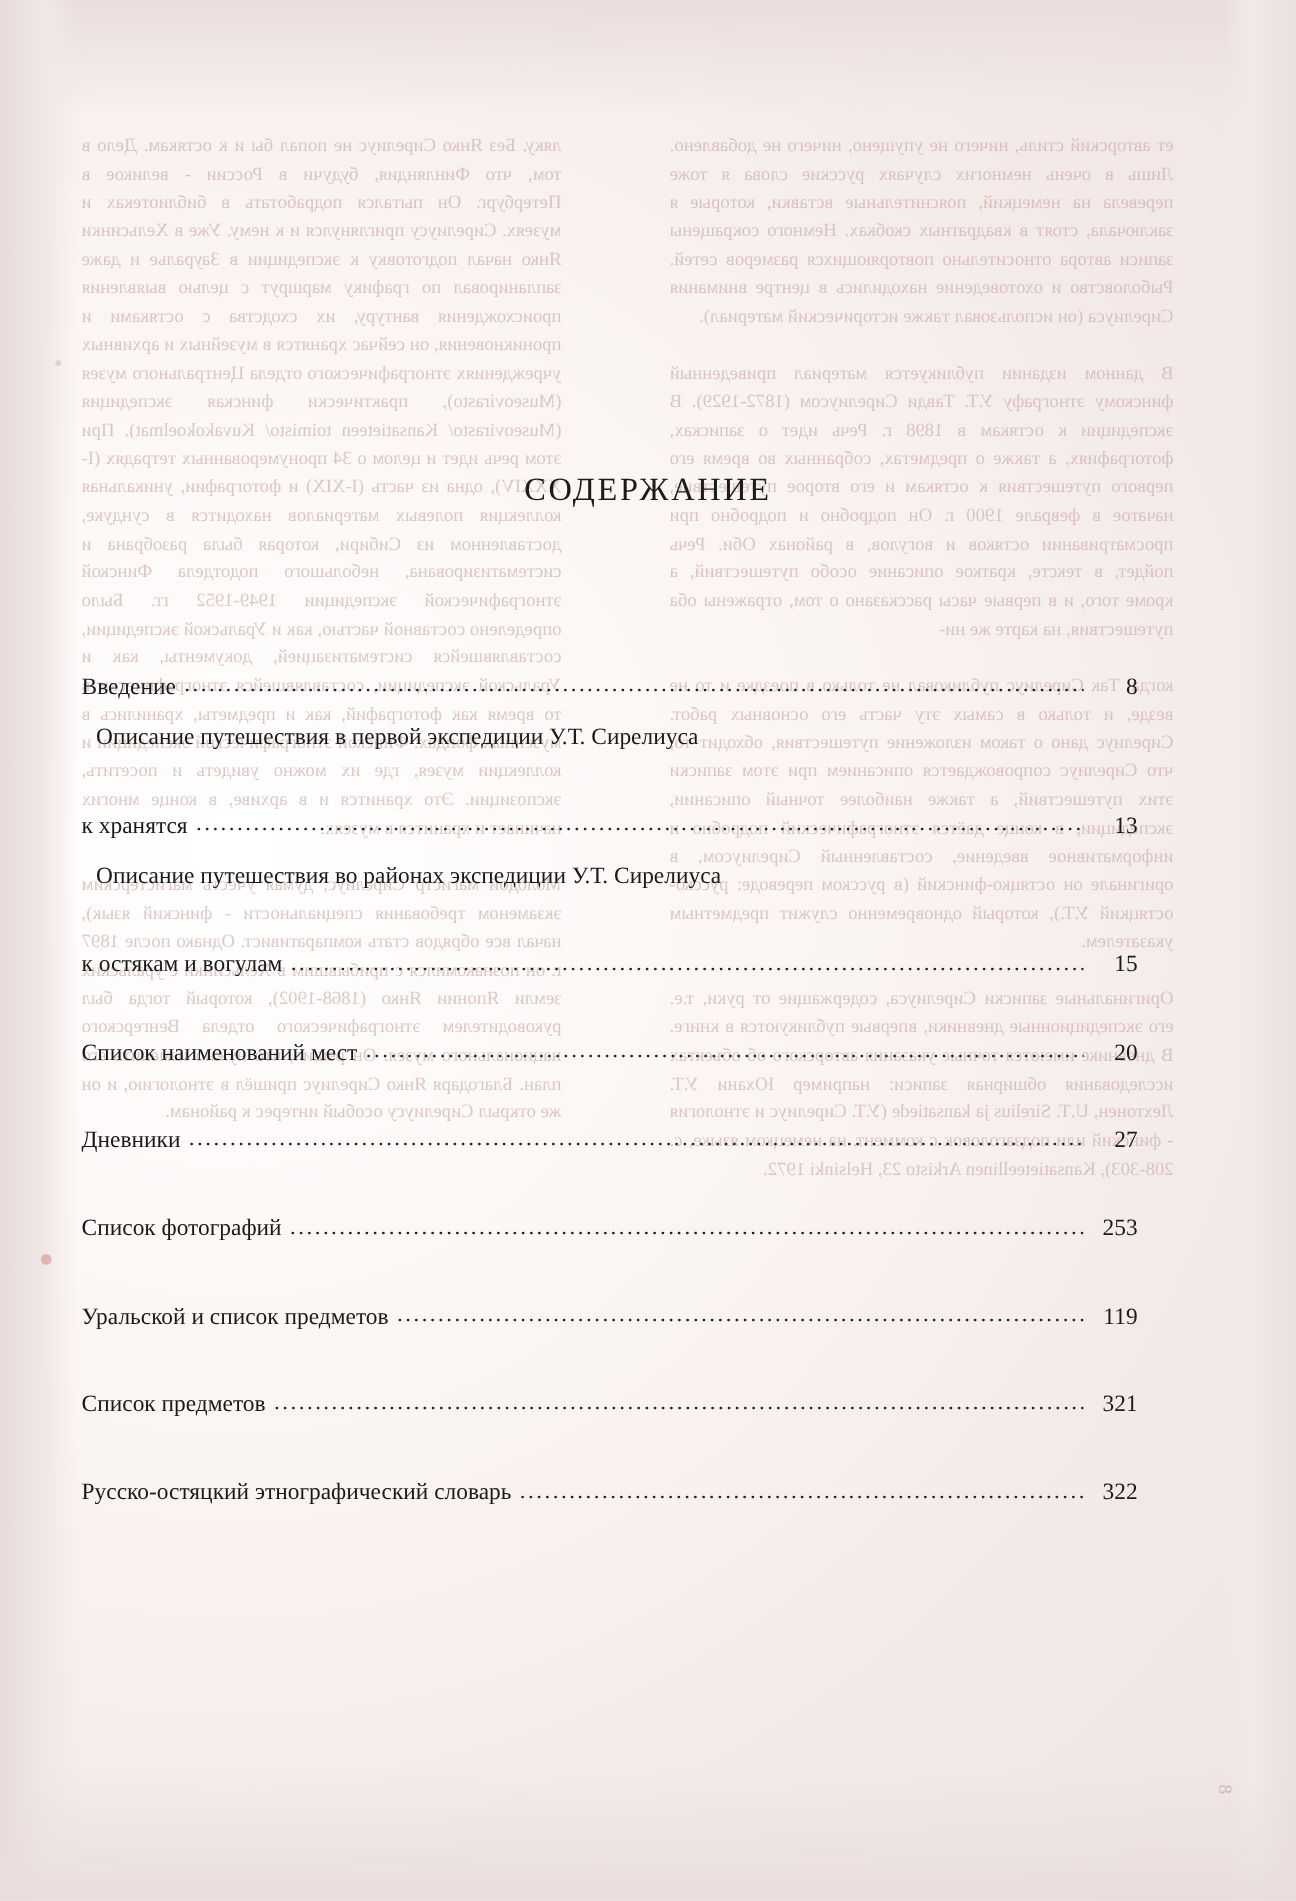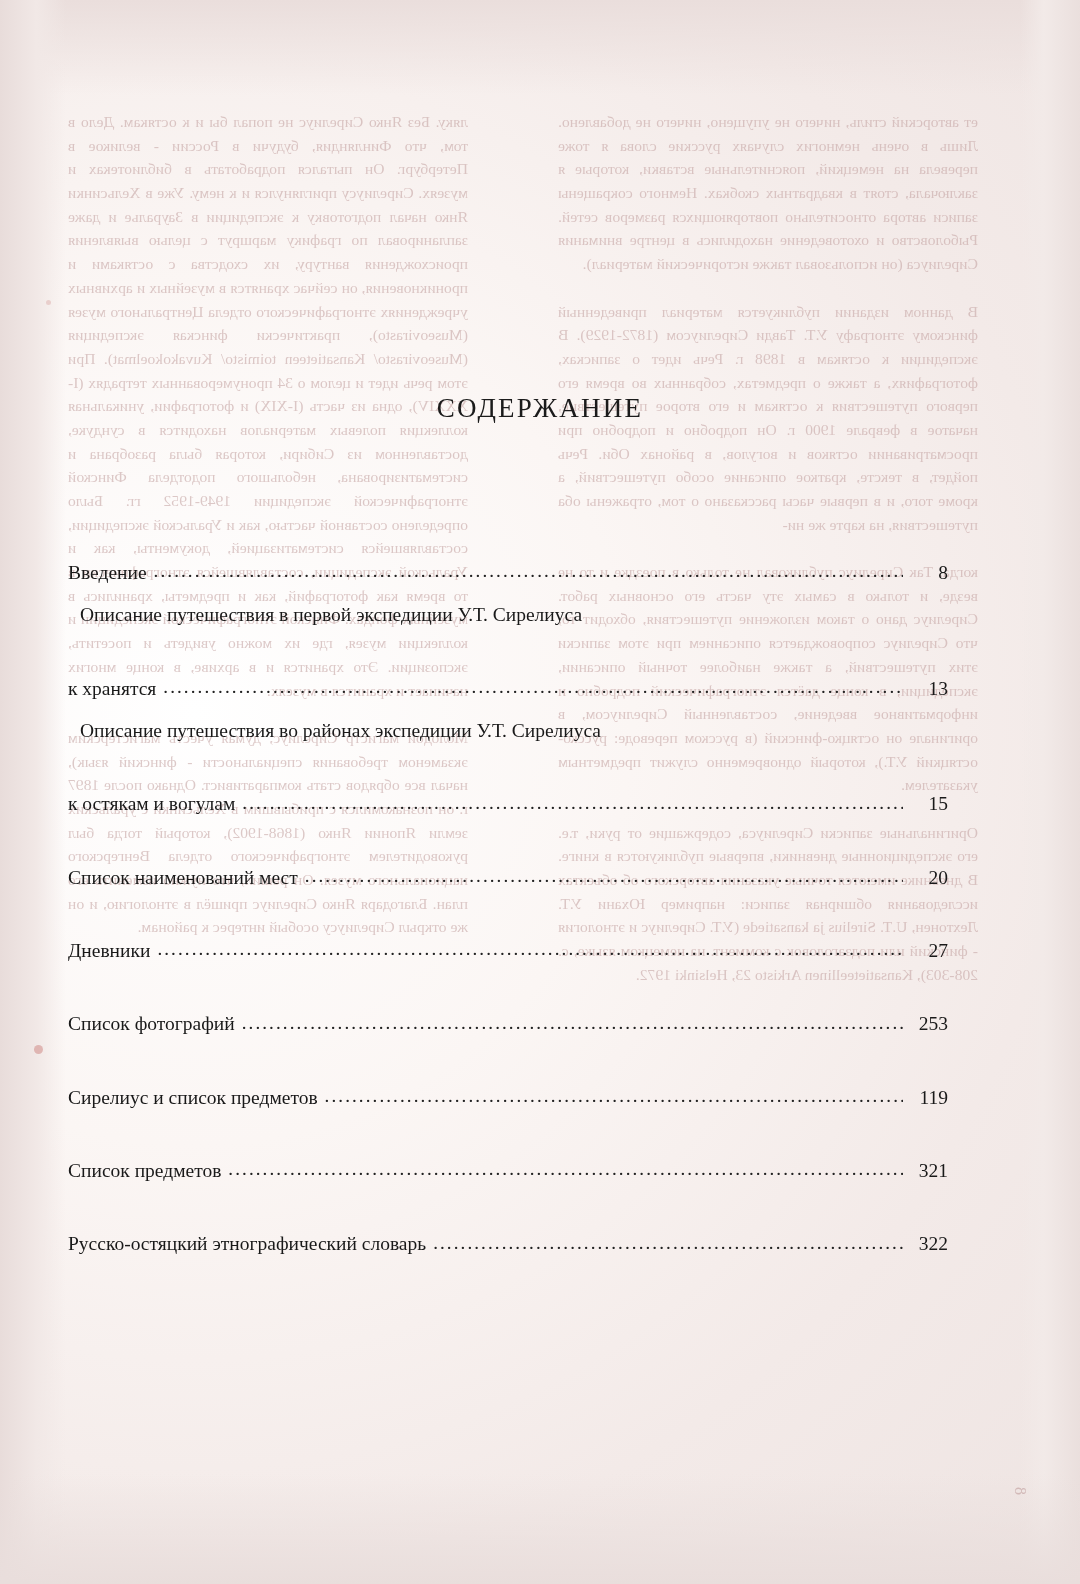--- a/index.html
+++ b/index.html
@@ -236,21 +236,21 @@
       <div class="toc-entry">
         <div class="toc-line">
           <span class="toc-text">Список фотографий</span>
           <span class="toc-dots"></span>
           <span class="toc-page">253</span>
         </div>
       </div>
 
       <div class="toc-entry">
         <div class="toc-line">
-          <span class="toc-text">Сирелиус и список предметов</span>
+          <span class="toc-text">Уральской и список предметов</span>
           <span class="toc-dots"></span>
           <span class="toc-page">119</span>
         </div>
       </div>
 
       <div class="toc-entry">
         <div class="toc-line">
           <span class="toc-text">Список предметов</span>
           <span class="toc-dots"></span>
           <span class="toc-page">321</span>

